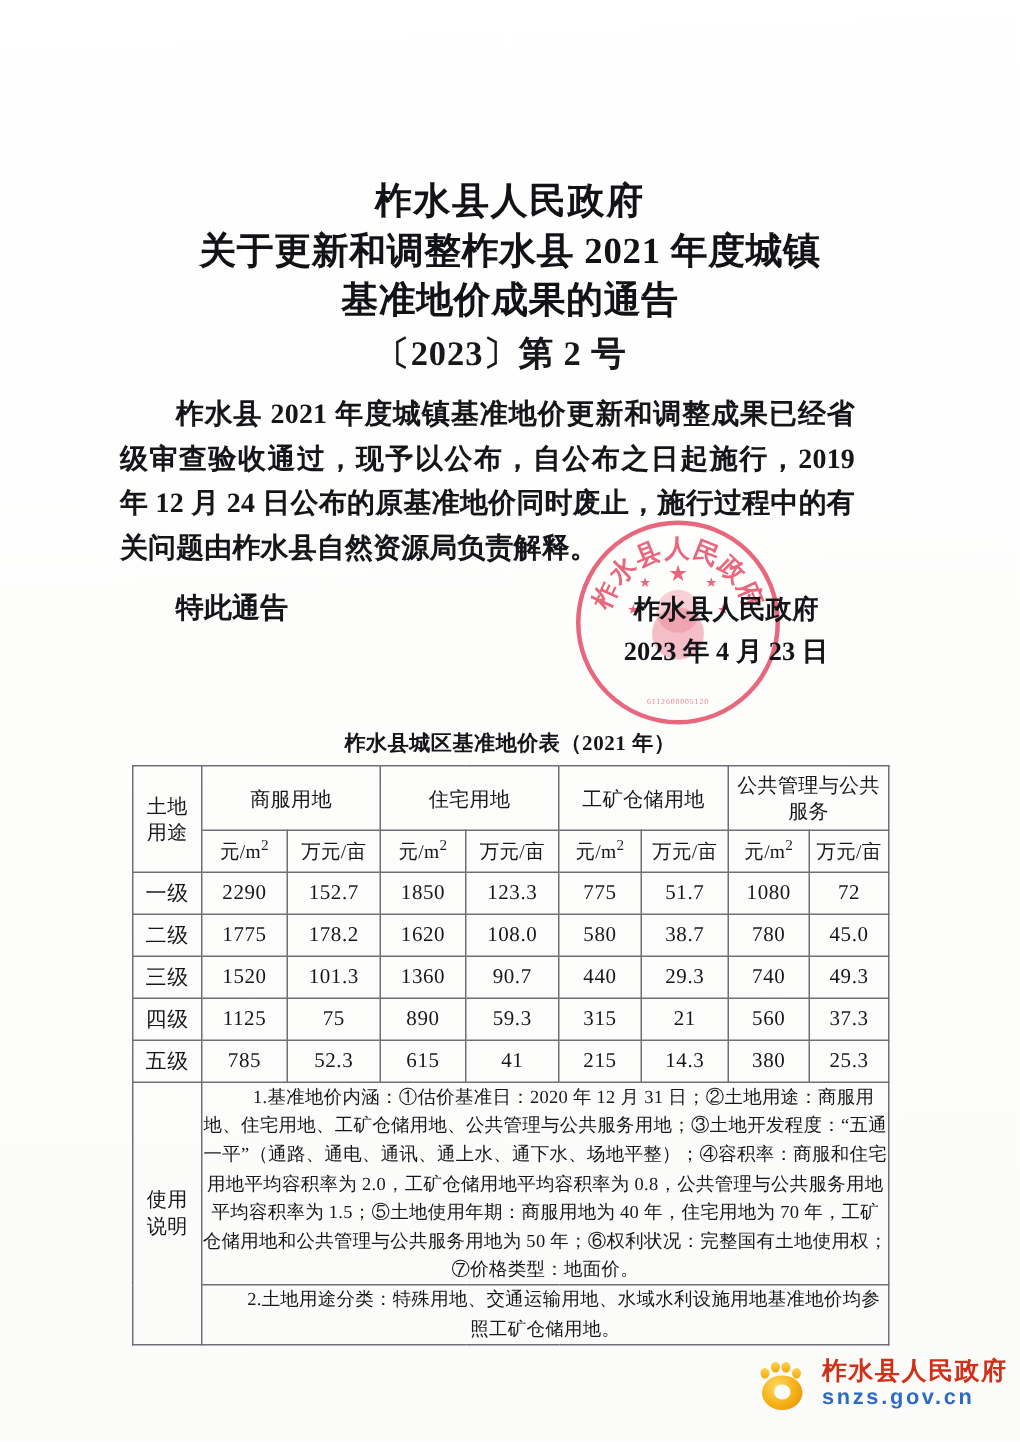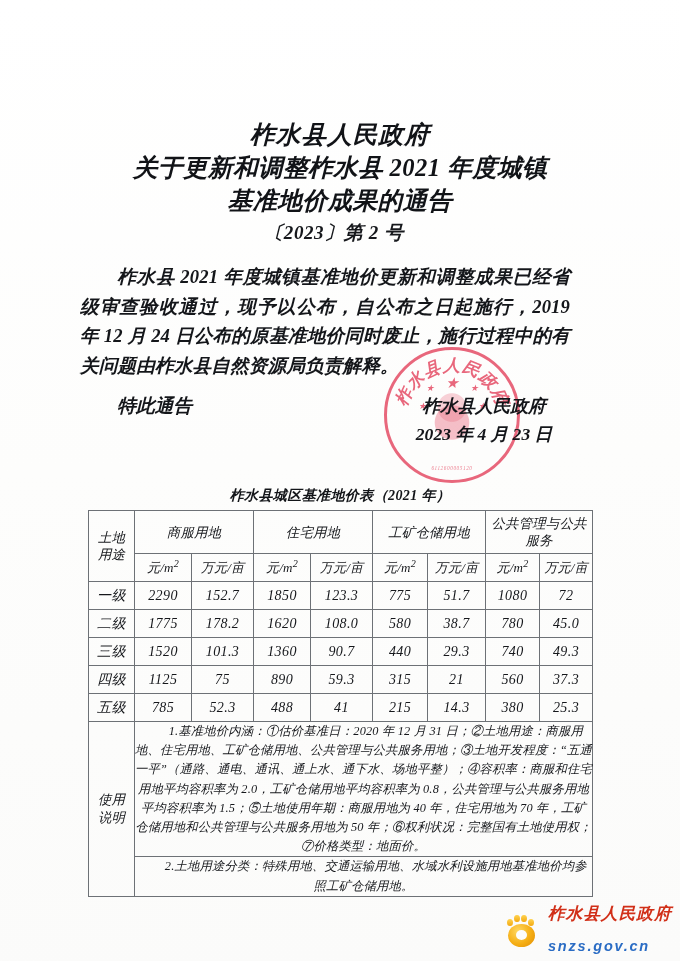--- a/index.html
+++ b/index.html
@@ -18,21 +18,20 @@
   }
 
   .page {
     position: absolute;
     inset: 0;
     background:
       radial-gradient(circle at 22% 18%, rgba(226,228,232,.30) 0 1.1px, transparent 1.6px),
       radial-gradient(circle at 68% 42%, rgba(222,226,230,.26) 0 1.2px, transparent 1.7px),
       radial-gradient(circle at 44% 77%, rgba(224,227,231,.24) 0 1.0px, transparent 1.5px),
       linear-gradient(178deg, #ffffff 0%, #fdfdfc 48%, #fbfbfa 100%);
-    font-style: italic;
   }
 
   
   .doc-title {
     position: absolute;
     left: 0; right: 0;
     top: 118px;
     text-align: center;
     font-weight: bold;
     font-size: 24.5px;
@@ -42,21 +41,21 @@
   }
   .doc-title .tl { display: block; white-space: nowrap; }
   .doc-title .tl-1 { letter-spacing: 1.2px; }
 
   .doc-number {
     position: absolute;
     left: 0; right: 12px;
     top: 220px;
     text-align: center;
     font-weight: bold;
-    font-size: 19px;
+    font-size: 23px;
     letter-spacing: .6px;
     color: #16181c;
   }
 
   
   .body-text {
     position: absolute;
     left: 80px;
     top: 262px;
     width: 490px;
@@ -255,21 +254,21 @@
     font-weight: bold;
     font-size: 16.5px;
     color: #d12f18;
     letter-spacing: 1.2px;
     font-family: "Liberation Serif", serif;
   }
   .footer-url {
     font-size: 14.5px;
     color: #2a6cc4;
     letter-spacing: 1.8px;
-    margin-top: 17px;
+    margin-top: 3px;
     font-family: "Liberation Sans", sans-serif;
     font-weight: bold;
   }
 </style>
 </head>
 <body>
 
 <div class="page">
 
   <div class="doc-title">
@@ -388,21 +387,21 @@
           <td class="num">59.3</td>
           <td class="num">315</td>
           <td class="num">21</td>
           <td class="num">560</td>
           <td class="num">37.3</td>
         </tr>
         <tr>
           <td class="lvl">五级</td>
           <td class="num">785</td>
           <td class="num">52.3</td>
-          <td class="num">488</td>
+          <td class="num">615</td>
           <td class="num">41</td>
           <td class="num">215</td>
           <td class="num">14.3</td>
           <td class="num">380</td>
           <td class="num">25.3</td>
         </tr>
       </tbody>
     <tfoot>
       <tr>
         <td class="notes-label" rowspan="2">

